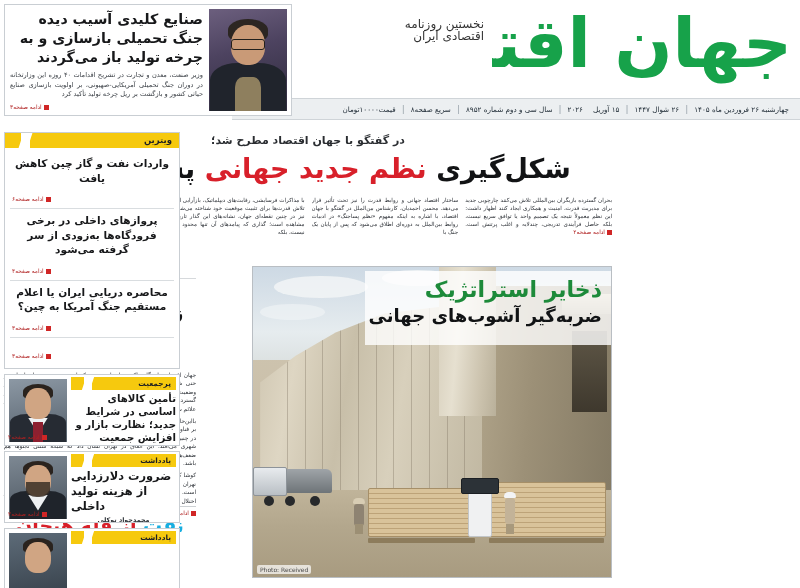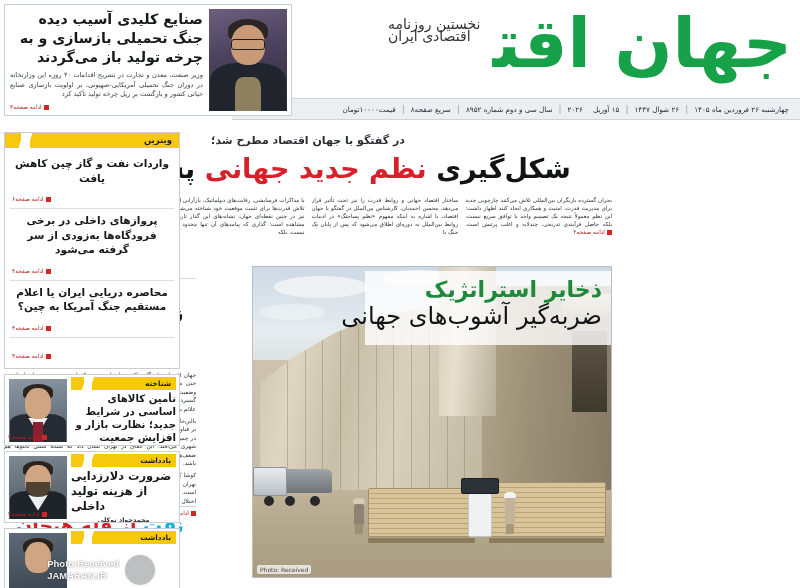--- a/index.html
+++ b/index.html
@@ -23,21 +23,21 @@
   }
   .mast-logo{
     position:absolute;right:8px;top:-2px;width:300px;height:92px;
     color:#17a24a;font-weight:bold;font-size:68px;line-height:92px;
     text-align:center;letter-spacing:-2px;
     white-space:nowrap;overflow:hidden;
     font-family:"DejaVu Sans","Liberation Sans",sans-serif;
   }
   .mast-sub{
     position:absolute;right:316px;top:18px;width:96px;
-    font-size:14px;line-height:12px;color:#333;text-align:left;
+    font-size:12px;line-height:12px;color:#333;text-align:right;
   }
 
   
   .datebar{
     position:absolute;right:0;top:98px;width:568px;height:22px;
     background:#eceff1;border-top:1px solid #cfd4d8;border-bottom:1px solid #cfd4d8;
     display:flex;flex-direction:row;align-items:center;justify-content:flex-start;
     box-sizing:border-box;padding:0 6px;
   }
   .datebar .di{font-size:7.2px;color:#24303a;white-space:nowrap;padding:0 5px;}
@@ -153,21 +153,21 @@
   .w-leg{position:absolute;left:2px;bottom:0;width:8px;height:10px;background:#9c8f74;}
   .machine{position:absolute;bottom:13%;width:22px;height:46px;background:#f0f1f2;border:1px solid #c2c6c9;border-radius:2px;}
   .machine-scr{position:absolute;left:-8px;top:-12px;width:36px;height:14px;background:#2c3237;border:1px solid #1b1f23;border-radius:2px;}
 
   .photo-caption{
     position:absolute;right:0;top:4px;width:246px;height:74px;
     background:rgba(255,255,255,.80);
     box-sizing:border-box;padding:5px 9px 0 6px;text-align:right;
   }
   .pc-l1{font-size:22px;font-weight:bold;color:#1d8a3a;line-height:27px;white-space:nowrap;}
-  .pc-l2{font-size:24px;font-weight:normal;color:#111315;line-height:26px;white-space:nowrap;}
+  .pc-l2{font-size:18px;font-weight:bold;color:#111315;line-height:26px;white-space:nowrap;}
   .photo-wm{
     position:absolute;left:4px;bottom:3px;font-size:6px;color:#4a4a4a;
     background:rgba(255,255,255,.7);padding:1px 3px;border-radius:2px;
   }
 
   
   .rcol{position:absolute;right:604px;top:266px;width:192px;height:312px;}
   .rcol-kicker{
     font-size:9px;color:#b4202a;font-weight:bold;text-align:center;
     border-bottom:1px solid #d6d9dc;padding-bottom:2px;margin-bottom:3px;
@@ -437,21 +437,21 @@
           <div class="op-collar"></div>
           <div class="op-tie"></div>
         <div class="op-hair"></div>
           <div class="op-face"></div>
       </div>
       <div class="op-right">
         <div class="op-tab">
           <div class="fill"></div>
             <div class="notch"></div>
             <div class="stub"></div>
-          <div class="lbl">شناخته</div>
+          <div class="lbl">پرجمعیت</div>
         </div>
         <div class="op-head">تأمین کالاهای اساسی در شرایط جدید؛ نظارت بازار و افزایش جمعیت مسافران</div>
 
       </div>
       <div class="op-cont"><span class="cont-tag"><span class="sq"></span><span>ادامه صفحه۲</span></span></div>
     </div>
 
     <div class="opcard">
       <div class="op-photo" style="background:linear-gradient(170deg,#7d8893,#4a545e);">
         <div class="op-suit" style="background:#1f242b;"></div>
@@ -486,21 +486,14 @@
             <div class="notch"></div>
             <div class="stub"></div>
           <div class="lbl">یادداشت</div>
         </div>
 
       </div>
     </div>
 
   </div>
 
-  <div class="credit">
-    <div class="credit-badge"></div>
-    <div class="credit-text">
-      <div>Photo:Received</div>
-      <div>JAMARAN.IR</div>
-    </div>
-  </div>
 
 </div>
 
 </body></html>

